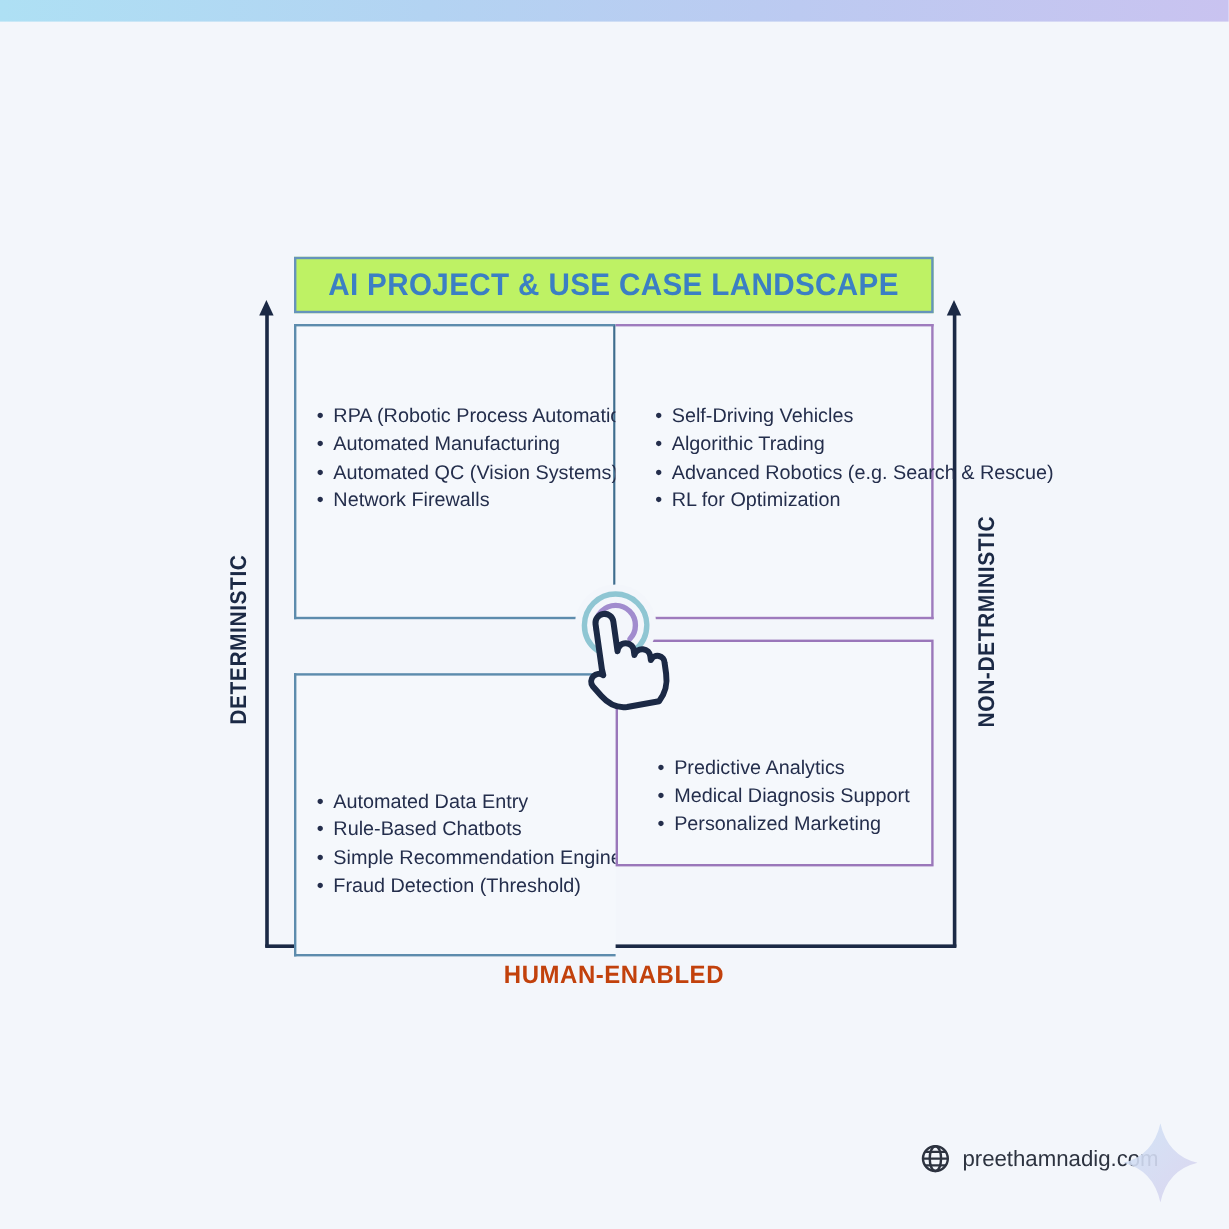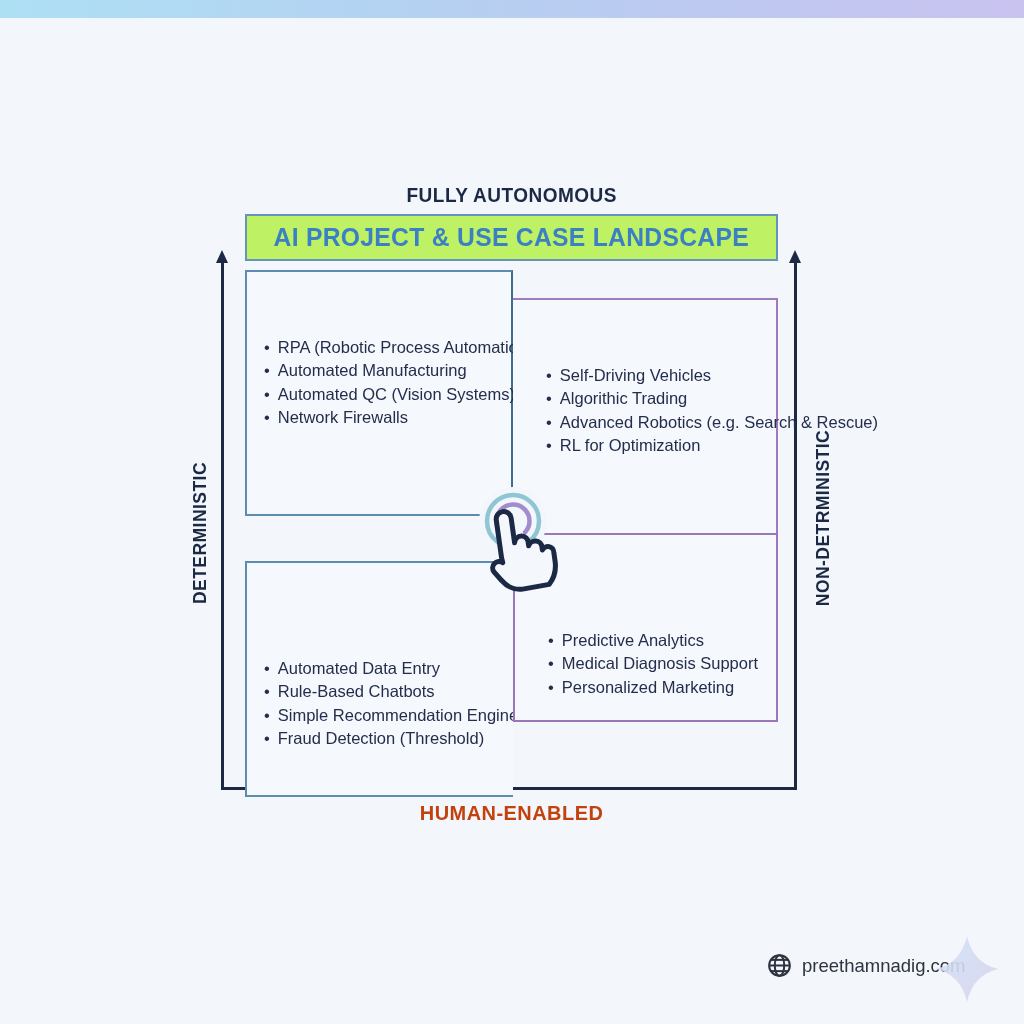--- a/index.html
+++ b/index.html
@@ -46,21 +46,21 @@
   .side-label.right{left:823px;top:518px;transform:translate(-50%,-50%) rotate(-90deg) scaleX(.92);}
 
   .bottom-axis-label{
     position:absolute;left:0;top:801px;width:1024px;text-align:center;
     font-size:21px;font-weight:bold;letter-spacing:.5px;color:#c2410c;
   }
 
   
   .quad{position:absolute;background:#f5f8fc;box-sizing:border-box;}
   .quad.tl{left:245px;top:270px;width:268px;height:246px;border:2px solid #5d8cad;border-right:2px solid #3f6d8e;}
-  .quad.tr{left:513px;top:270px;width:265px;height:246px;border:2px solid #9e7bbd;border-left:none;margin-top:28px;}
+  .quad.tr{left:513px;top:270px;width:265px;height:246px;border:2px solid #9e7bbd;border-left:none;}
   .quad.bl{left:245px;top:533px;width:268px;height:236px;border:2px solid #5d8cad;border-right:none;margin-top:28px;}
   .quad.br{left:513px;top:533px;width:265px;height:189px;border:2px solid #9a77ba;}
 
   .quad ul{
     position:absolute;margin:0;padding:0;list-style:none;white-space:nowrap;
     font-size:16.5px;line-height:23.4px;color:#242e4c;
   }
   .quad.tl ul{left:17px;top:64px;}
   .quad.tr ul{left:33px;top:64px;}
   .quad.bl ul{left:17px;top:94px;}
@@ -75,23 +75,20 @@
   }
   .sparkle{position:absolute;left:936px;top:936px;width:62px;height:66px;}
 </style>
 </head>
 <body>
 
 <div class="canvas">
 
   <div class="top-bar"></div>
 
-  <div class="top-axis-label">
-    <span class="condensed">FULLY AUTONOMOUS</span>
-  </div>
 
   <div class="title-box">
     <span class="condensed">AI PROJECT &amp; USE CASE LANDSCAPE</span>
   </div>
 
   <div class="vaxis left">
     <div class="arrowhead"></div>
   </div>
   <div class="vaxis right">
     <div class="arrowhead"></div>

